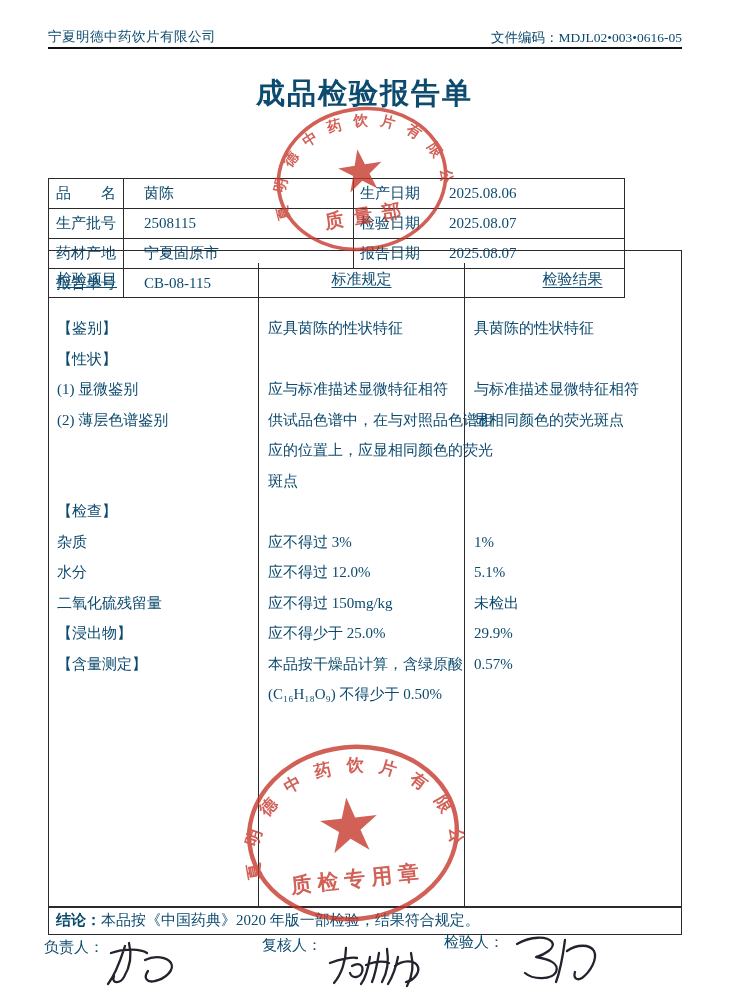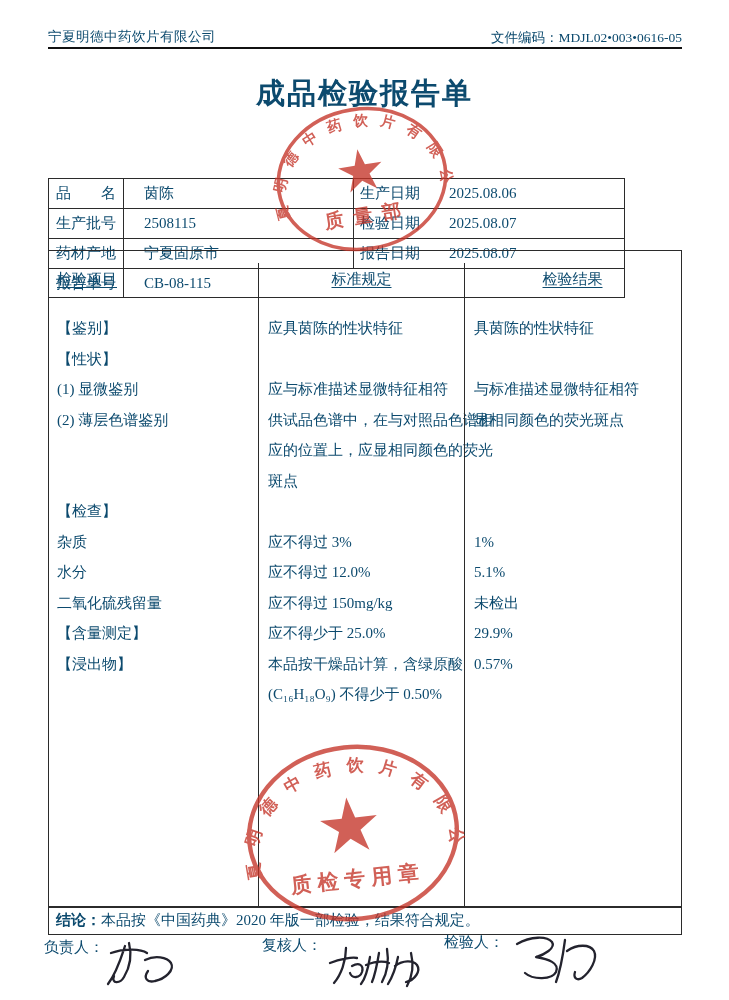--- a/index.html
+++ b/index.html
@@ -107,22 +107,22 @@
           <div class="tline">【鉴别】</div>
           <div class="tline">【性状】</div>
           <div class="tline">(1) 显微鉴别</div>
           <div class="tline">(2) 薄层色谱鉴别</div>
           <div class="tline"></div>
           <div class="tline"></div>
           <div class="tline">【检查】</div>
           <div class="tline">杂质</div>
           <div class="tline">水分</div>
           <div class="tline">二氧化硫残留量</div>
+          <div class="tline">【浸出物】</div>
           <div class="tline">【含量测定】</div>
-          <div class="tline">【浸出物】</div>
           <div class="tline"></div>
         </div>
     </div>
     <div class="mcol mcol2">
       <div class="colhead"><span>标准规定</span></div>
       <div class="lines">
           <div class="tline">应具茵陈的性状特征</div>
           <div class="tline"></div>
           <div class="tline">应与标准描述显微特征相符</div>
           <div class="tline">供试品色谱中，在与对照品色谱相</div>

